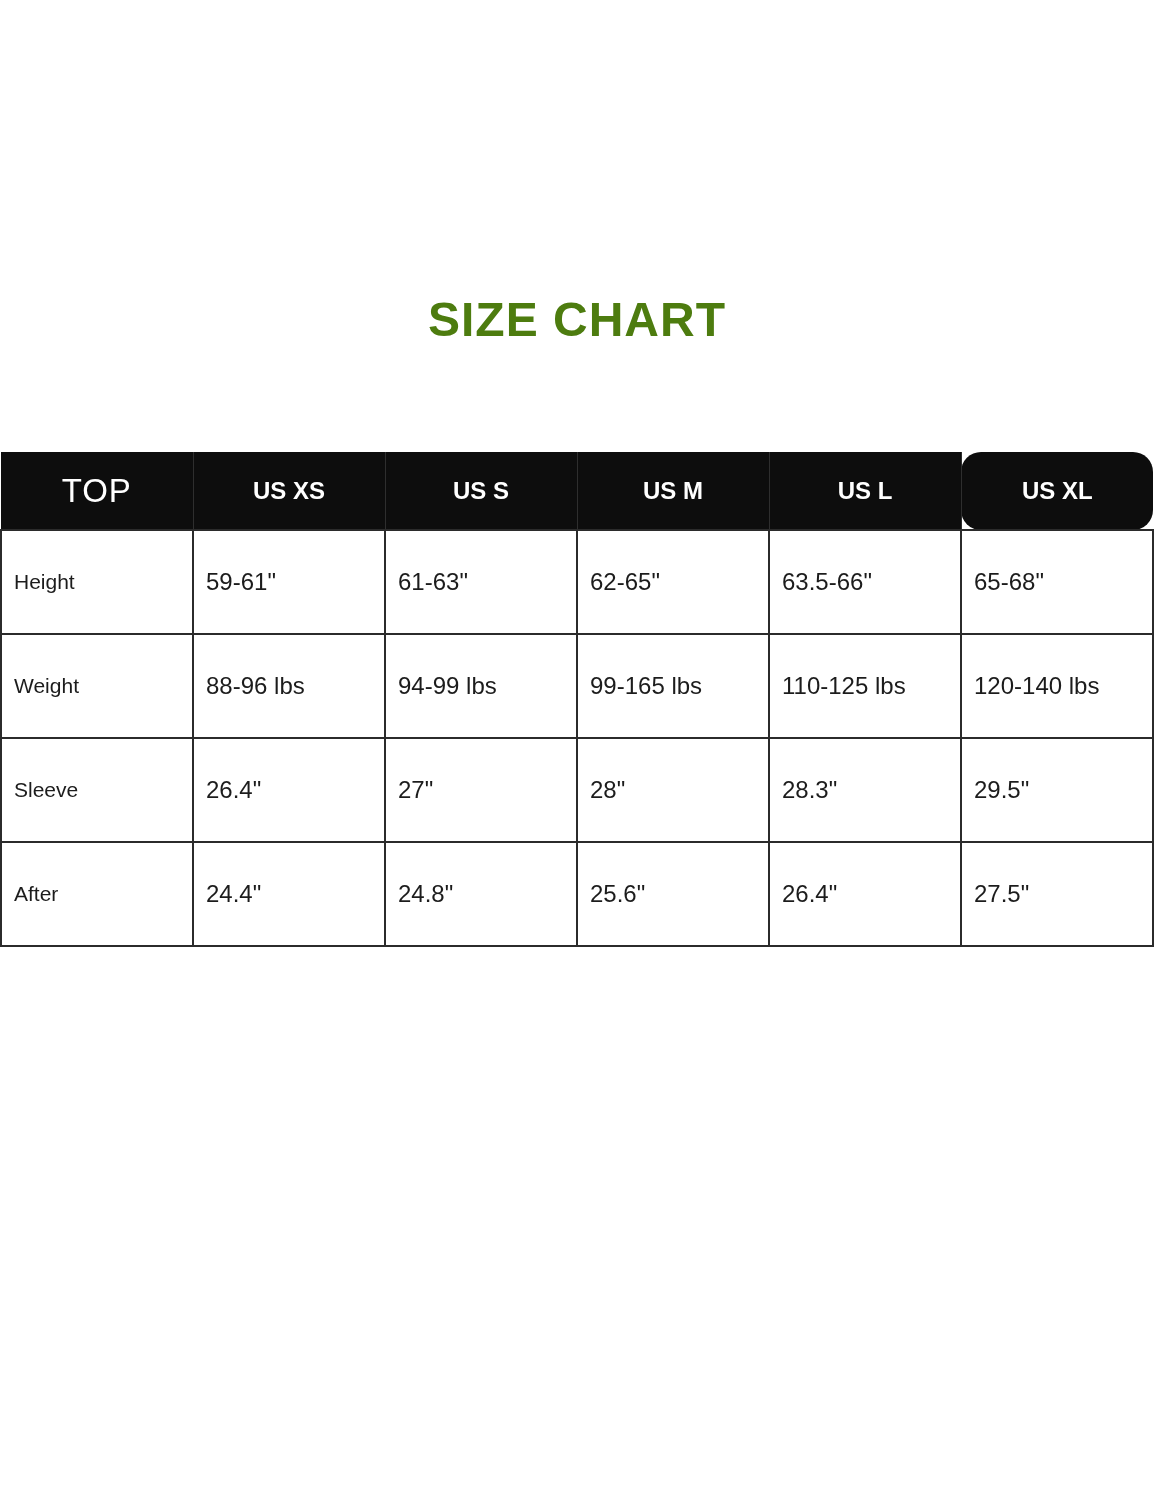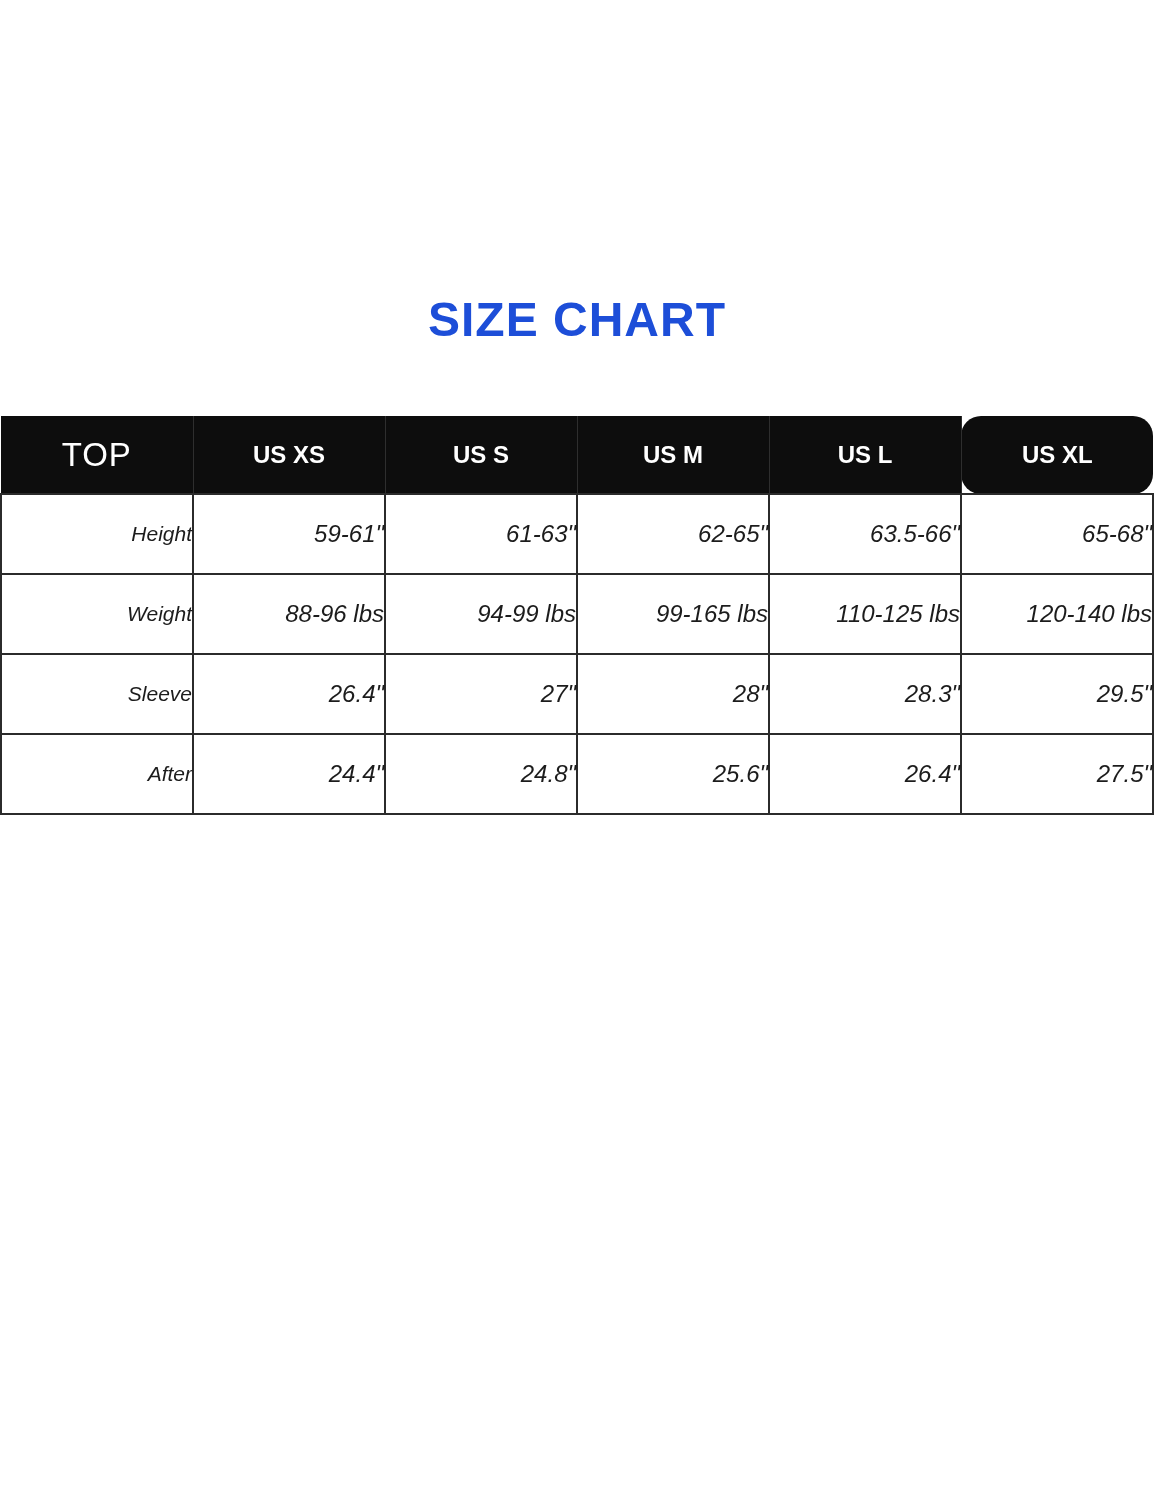--- a/index.html
+++ b/index.html
@@ -15,27 +15,27 @@
     overflow: hidden;
   }
   .title {
     margin: 0;
     padding-top: 296px;
     text-align: center;
     font-size: 48px;
     line-height: 1;
     font-weight: 700;
     letter-spacing: 1px;
-    color: #1d4ed8;
+    color: #4d7c0f;
   }
   table.size-table {
     border-collapse: collapse;
     table-layout: fixed;
     width: 1154px;
-    margin-top: 72px;
+    margin-top: 108px;
   }
   thead th {
     background: #0d0d0d;
     color: #ffffff;
     height: 77px;
     font-size: 24px;
     font-weight: 700;
     text-align: center;
     vertical-align: middle;
     border-right: 1px solid #2e2e2e;
@@ -43,25 +43,24 @@
   }
   thead th:last-child { border-right: none; border-radius: 20px; }
   thead th.corner {
     font-size: 33px;
     font-weight: 400;
     letter-spacing: 1px;
   }
   tbody th, tbody td {
     border: 2px solid #2b2b2b;
     height: 78px;
-    text-align: right;
+    text-align: left;
     vertical-align: middle;
     background: #ffffff;
-    padding: 0;
-    font-style: italic;
+    padding: 12px;
   }
   tbody th {
     font-size: 21px;
     font-weight: 400;
     color: #1c1c1c;
   }
   tbody td {
     font-size: 24px;
     font-weight: 400;
     color: #1c1c1c;

